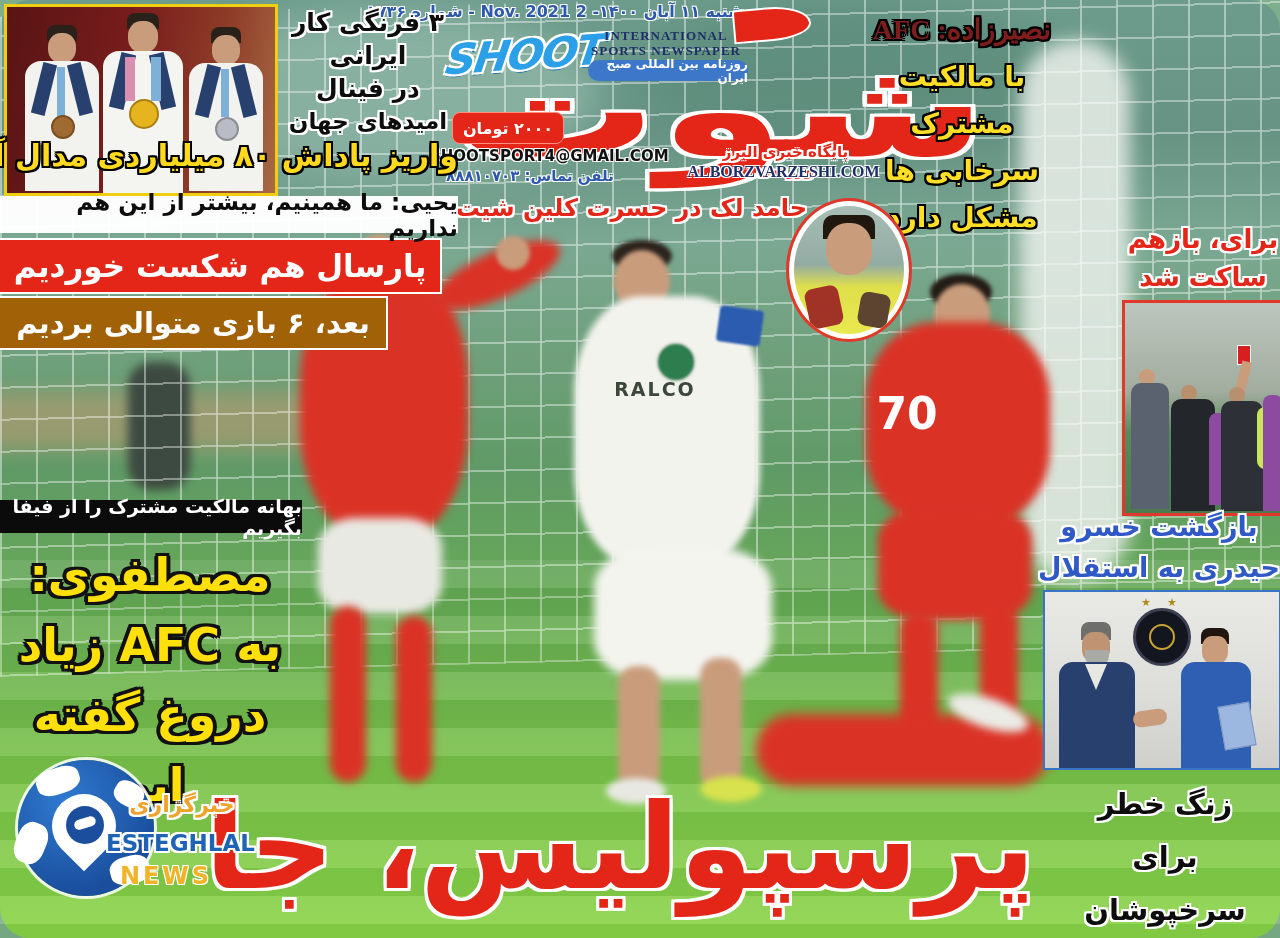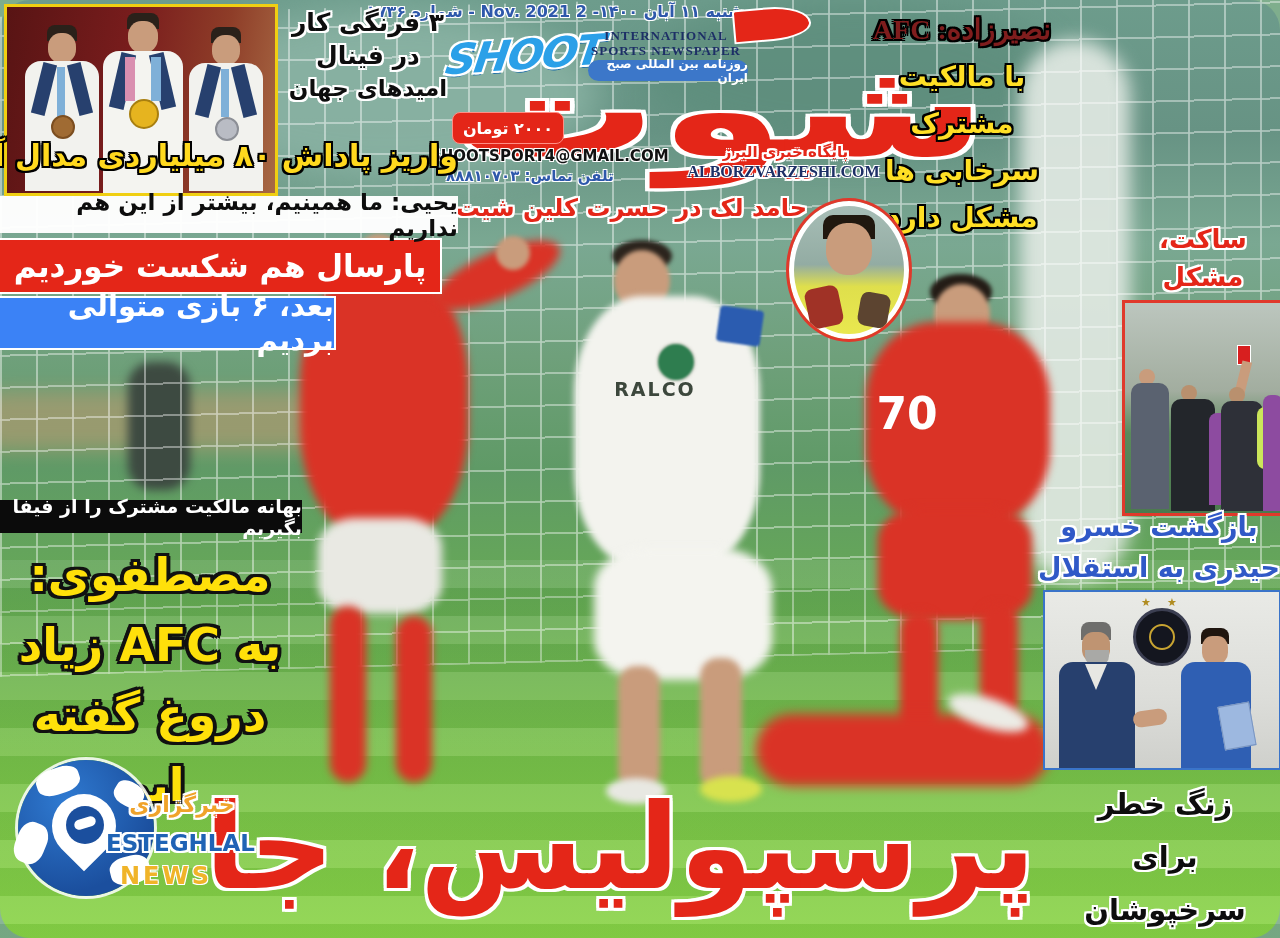--- a/index.html
+++ b/index.html
@@ -153,20 +153,21 @@
       <div class="abs" style="left:230px;top:58px;width:14px;height:52px;background:#27406e;transform:rotate(-14deg);"></div>
       <div class="abs" style="left:214px;top:62px;width:8px;height:48px;background:#7fb0d8;"></div>
       <div class="abs" style="left:208px;top:110px;width:20px;height:20px;border-radius:50%;background:#b9bcc4;border:2px solid #8c8f96;"></div>
     </div>
   </div>
 
   <div class="abs rtl ctr b ob2 nowrap" style="left:0px;top:138px;width:458px;font-size:30px;color:#ffd91e;">واریز پاداش ۸۰ میلیاردی مدال آوران</div>
 
   <div class="abs rtl ctr" style="left:282px;top:6px;width:172px;">
     <div class="b ow2" style="font-size:25px;color:#0d0d0d;line-height:33px;text-align:center;">۳ فرنگی کار</div>
+    <div class="b ow2" style="font-size:25px;color:#0d0d0d;line-height:33px;">ایرانی</div>
     <div class="b ow2" style="font-size:25px;color:#0d0d0d;line-height:33px;">در فینال</div>
     <div class="b ow2" style="font-size:23px;color:#0d0d0d;line-height:33px;">امیدهای جهان</div>
   </div>
 
   <div class="abs rtl ctr" style="left:860px;top:6px;width:204px;">
     <div class="b ob2" style="font-size:28px;color:#7f1d1d;line-height:47px;font-family:Liberation Serif, serif;">نصیرزاده: AFC</div>
     <div class="b ob2" style="font-size:28px;color:#ffdf25;line-height:47px;">با مالکیت مشترک</div>
     <div class="b ob2" style="font-size:28px;color:#ffdf25;line-height:47px;">سرخابی ها</div>
     <div class="b ob2" style="font-size:28px;color:#ffdf25;line-height:47px;">مشکل دارد</div>
   </div>
@@ -183,26 +184,26 @@
   </div>
 
   <div class="band rtl" style="left:0;top:240px;width:440px;height:52px;background:#e42618;box-shadow:0 0 0 2px #fff;">
     <span class="b" style="font-size:31px;color:#fff;">پارسال هم شکست خوردیم</span>
   </div>
 
   <div class="band rtl" style="left:0;top:196px;width:458px;height:37px;background:rgba(255,255,255,.97);">
     <span class="b" style="font-size:23px;color:#0d0d0d;">یحیی: ما همینیم، بیشتر از این هم نداریم</span>
   </div>
 
-  <div class="band rtl" style="left:0;top:298px;width:334px;height:50px;background:#3b82f6;box-shadow:0 0 0 2px #fff;">
+  <div class="band rtl" style="left:0;top:298px;width:386px;height:50px;background:#a16207;box-shadow:0 0 0 2px #fff;">
     <span class="b" style="font-size:29px;color:#fff;">بعد، ۶ بازی متوالی بردیم</span>
   </div>
 
   <div class="abs rtl ctr" style="left:1126px;top:220px;width:154px;">
-    <div class="b ow2" style="font-size:26px;color:#e42618;line-height:38px;">ساکت، مشکل</div>
+    <div class="b ow2" style="font-size:26px;color:#e42618;line-height:38px;">برای، بازهم</div>
     <div class="b ow2" style="font-size:26px;color:#e42618;line-height:38px;">ساکت شد</div>
   </div>
 
   <div class="photo-frame" style="left:1122px;top:300px;width:158px;height:210px;border:3px solid #e0392b;
               background:linear-gradient(180deg,#bcc6be 0%,#a2ad9f 42%,#5a8a5c 62%,#4b7a4e 100%);">
     <div class="abs" style="left:14px;top:66px;width:16px;height:16px;border-radius:50%;background:#c99c7c;"></div>
     <div class="abs" style="left:6px;top:80px;width:38px;height:126px;background:#5a6270;border-radius:10px 10px 0 0;"></div>
     <div class="abs" style="left:56px;top:82px;width:16px;height:16px;border-radius:50%;background:#b9906e;"></div>
     <div class="abs" style="left:46px;top:96px;width:44px;height:112px;background:#23262b;border-radius:10px 10px 0 0;"></div>
     <div class="abs" style="left:84px;top:110px;width:38px;height:92px;background:#8d4ba0;border-radius:8px 8px 0 0;"></div>

